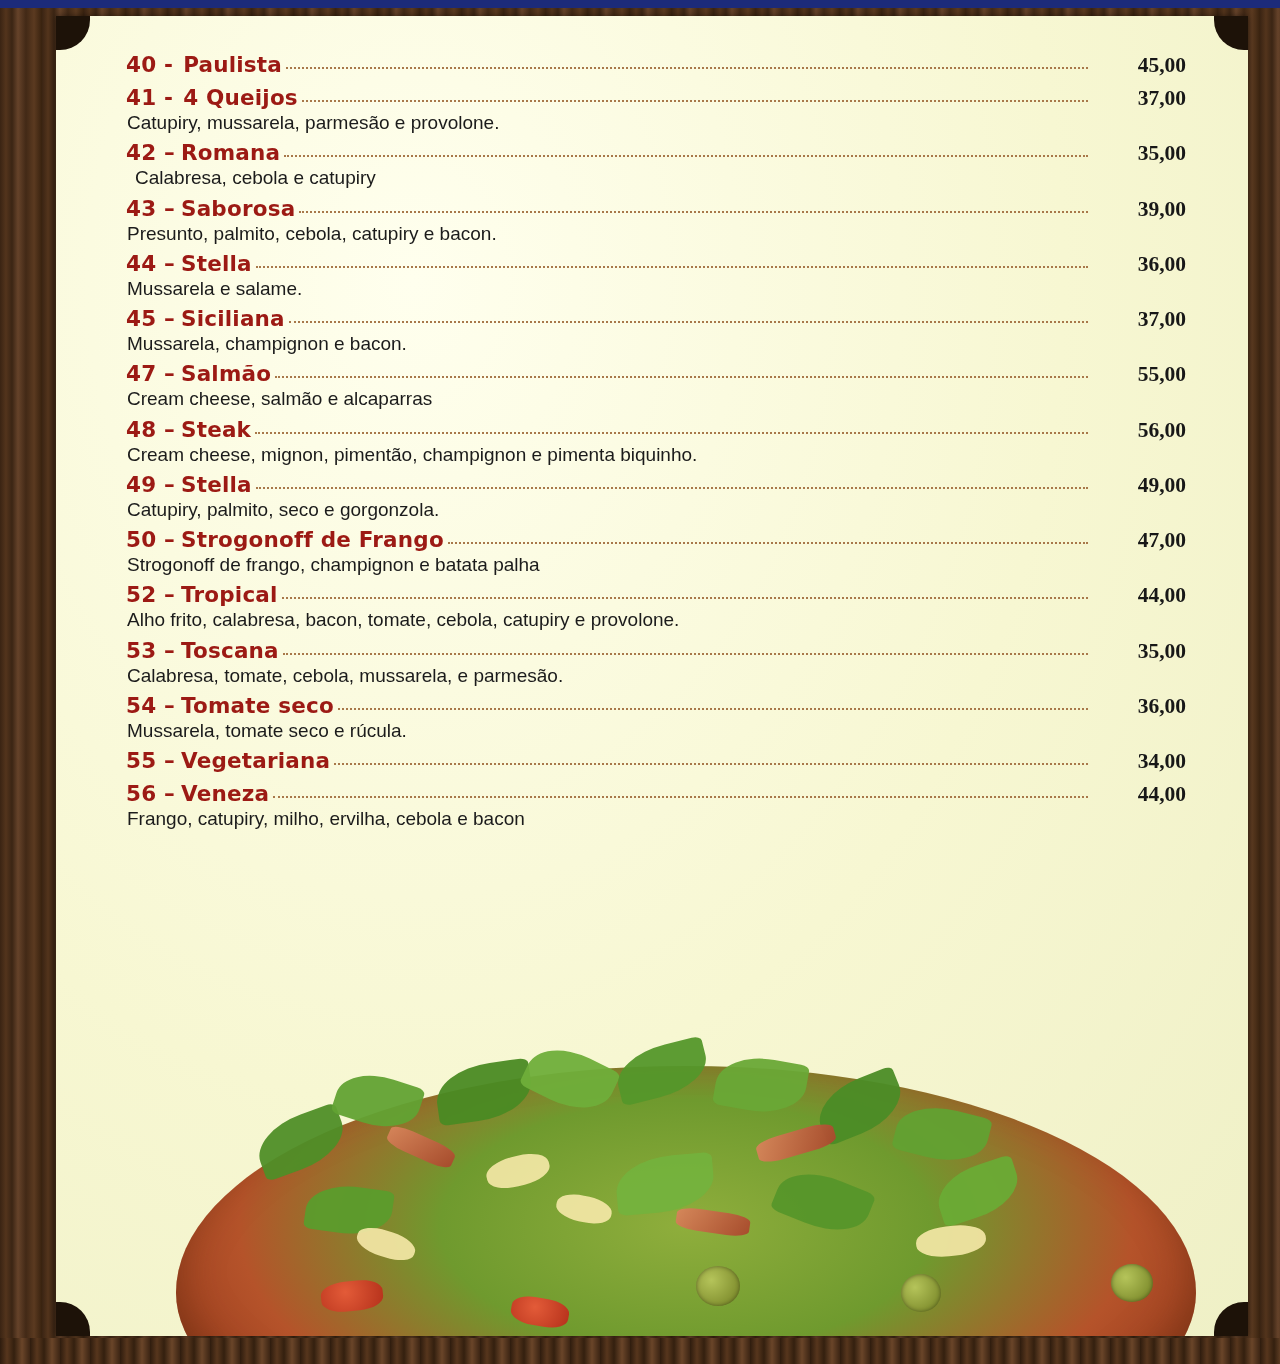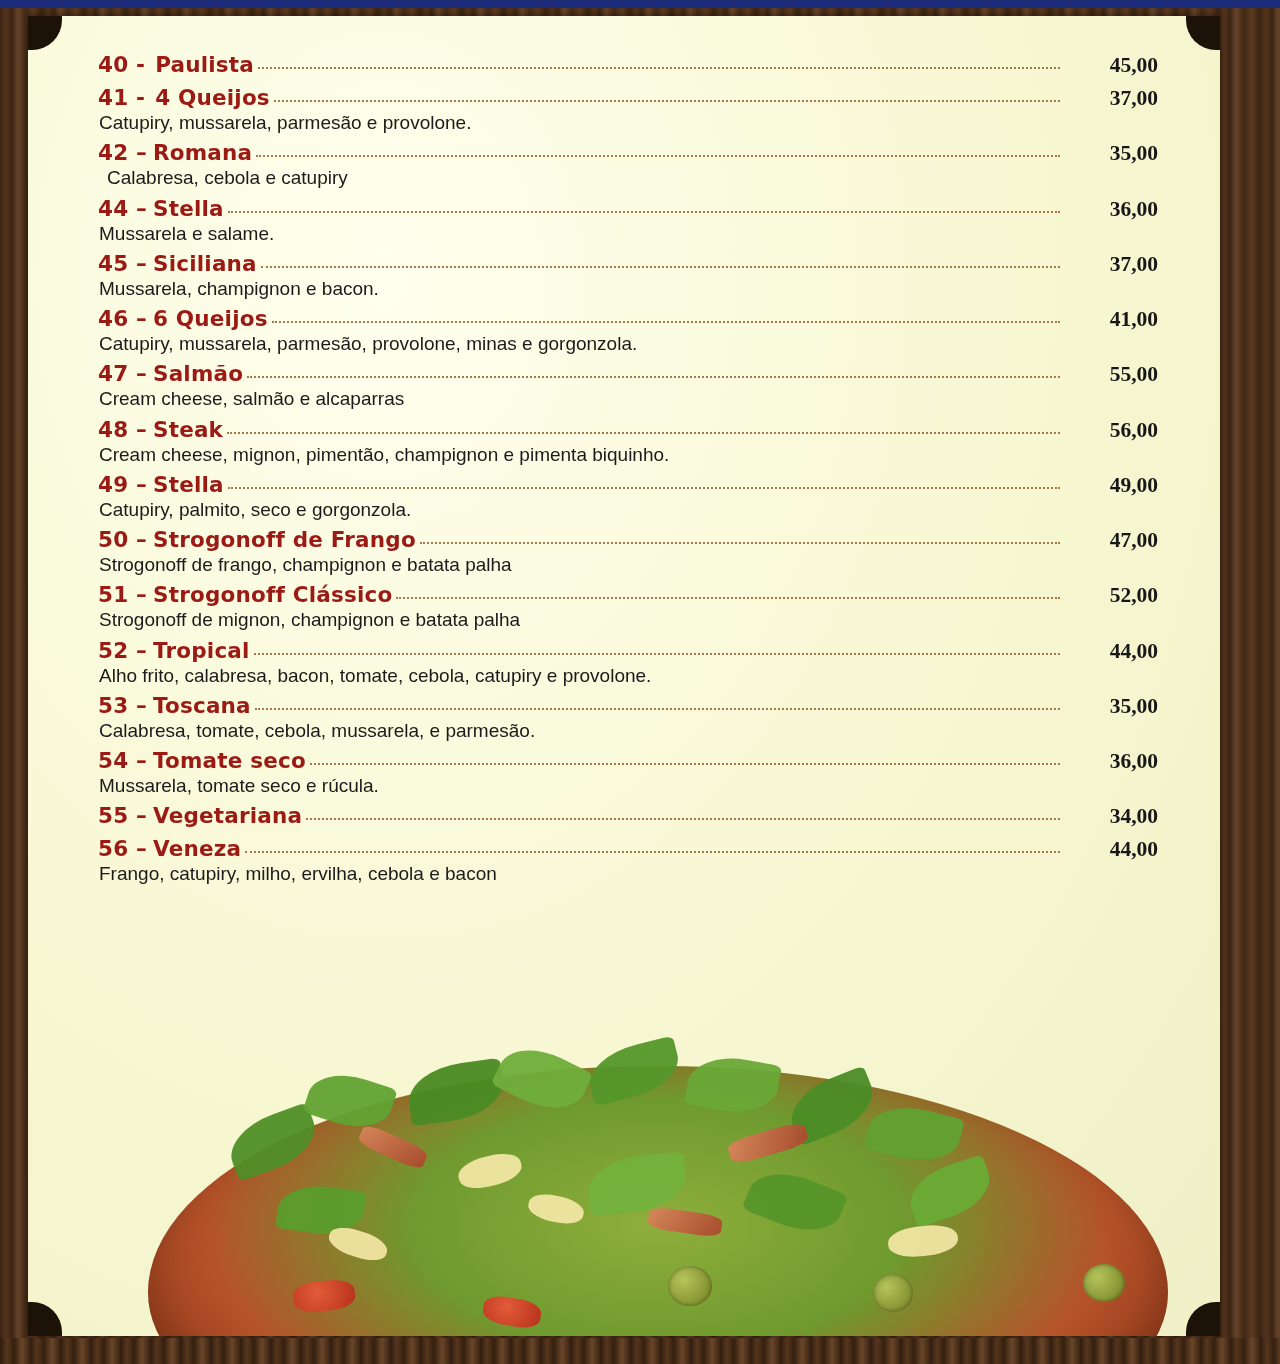--- a/index.html
+++ b/index.html
@@ -48,21 +48,21 @@
         #57361d 7px,
         #34200f 14px,
         #6a4529 22px,
         #3c2514 30px
       );
   }
 
   
   #menu-card {
     position: absolute;
-    left: 28px;
+    left: 56px;
     top: 16px;
     width: 1192px;
     height: 1320px;
     background: #fbfbdc;
     background-image:
       radial-gradient(ellipse at 30% 20%, #ffffee 0%, #f7f7d2 55%, #eff0c6 100%);
     box-shadow: 0 0 6px rgba(0,0,0,0.45);
     overflow: hidden;
   }
   
@@ -214,20 +214,29 @@
       <div class="menu-item">
         <div class="item-top">
           <span class="item-name">42 –</span>
           <span class="item-name" style="padding-left:6px">Romana</span>
           <span class="dots"></span>
           <span class="item-price">35,00</span>
         </div>
         <div class="item-desc indented">Calabresa, cebola e catupiry</div>
       </div>
 
+      <div class="menu-item">
+        <div class="item-top">
+          <span class="item-name">43 –</span>
+          <span class="item-name" style="padding-left:6px">Saborosa</span>
+          <span class="dots"></span>
+          <span class="item-price">39,00</span>
+        </div>
+        <div class="item-desc">Presunto, palmito, cebola, catupiry e bacon.</div>
+      </div>
 
       <div class="menu-item">
         <div class="item-top">
           <span class="item-name">44 –</span>
           <span class="item-name" style="padding-left:6px">Stella</span>
           <span class="dots"></span>
           <span class="item-price">36,00</span>
         </div>
         <div class="item-desc">Mussarela e salame.</div>
       </div>
@@ -235,29 +244,20 @@
       <div class="menu-item">
         <div class="item-top">
           <span class="item-name">45 –</span>
           <span class="item-name" style="padding-left:6px">Siciliana</span>
           <span class="dots"></span>
           <span class="item-price">37,00</span>
         </div>
         <div class="item-desc">Mussarela, champignon e bacon.</div>
       </div>
 
-      <div class="menu-item">
-        <div class="item-top">
-          <span class="item-name">46 –</span>
-          <span class="item-name" style="padding-left:6px">6 Queijos</span>
-          <span class="dots"></span>
-          <span class="item-price">41,00</span>
-        </div>
-        <div class="item-desc">Catupiry, mussarela, parmesão, provolone, minas e gorgonzola.</div>
-      </div>
 
       <div class="menu-item">
         <div class="item-top">
           <span class="item-name">47 –</span>
           <span class="item-name" style="padding-left:6px">Salmão</span>
           <span class="dots"></span>
           <span class="item-price">55,00</span>
         </div>
         <div class="item-desc">Cream cheese, salmão e alcaparras</div>
       </div>
@@ -285,29 +285,20 @@
       <div class="menu-item">
         <div class="item-top">
           <span class="item-name">50 –</span>
           <span class="item-name" style="padding-left:6px">Strogonoff de Frango</span>
           <span class="dots"></span>
           <span class="item-price">47,00</span>
         </div>
         <div class="item-desc">Strogonoff de frango, champignon e batata palha</div>
       </div>
 
-      <div class="menu-item">
-        <div class="item-top">
-          <span class="item-name">51 –</span>
-          <span class="item-name" style="padding-left:6px">Strogonoff Clássico</span>
-          <span class="dots"></span>
-          <span class="item-price">52,00</span>
-        </div>
-        <div class="item-desc">Strogonoff de mignon, champignon e batata palha</div>
-      </div>
 
       <div class="menu-item">
         <div class="item-top">
           <span class="item-name">52 –</span>
           <span class="item-name" style="padding-left:6px">Tropical</span>
           <span class="dots"></span>
           <span class="item-price">44,00</span>
         </div>
         <div class="item-desc">Alho frito, calabresa, bacon, tomate, cebola, catupiry e provolone.</div>
       </div>

